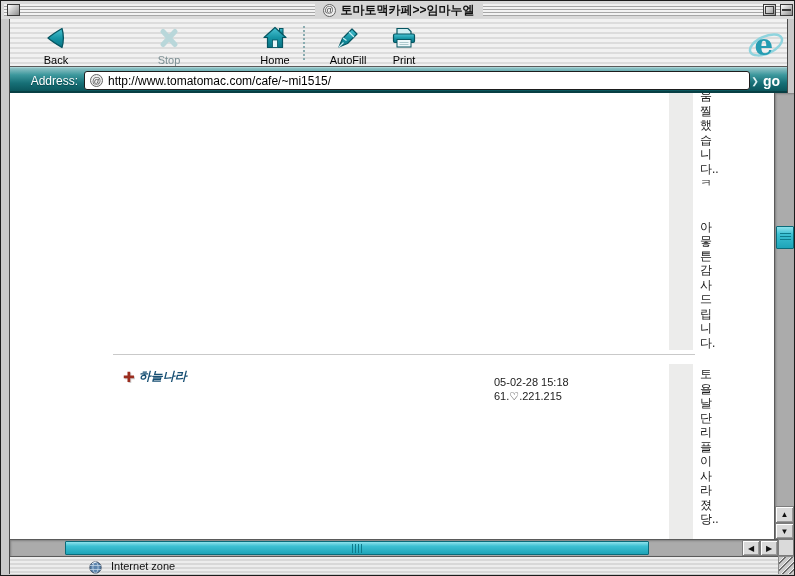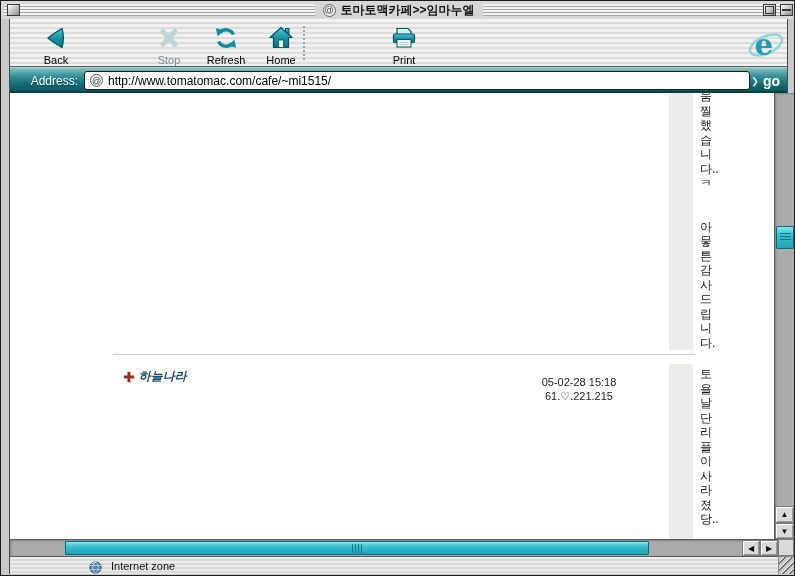--- a/index.html
+++ b/index.html
@@ -101,21 +101,21 @@
     font-size:12px; line-height:14.5px; color:#1a1a1a; white-space:pre-line; text-align:left;
   }
   .comment-col.top { top:-4px; }
   .comment-col.bottom { top:274px; }
   .author-badge {
     position:absolute; left:113px; top:275px; display:flex; align-items:center; gap:4px;
   }
   .author-cross { font-size:14px; color:#9b2d1f; line-height:14px; text-shadow:1px 1px 0 #cfcfcf; }
   .author-name { font-size:12px; font-weight:700; color:#174f73; font-style:italic; }
   .post-meta {
-    position:absolute; right:110px; top:282px; width:170px; text-align:center;
+    position:absolute; right:110px; top:282px; width:170px; text-align:left;
     font-size:11px; line-height:14px; color:#222; white-space:pre-line;
   }
 
   
   .vscroll {
     position:absolute; left:773px; top:92px; width:20px; height:446px;
     background:#ababab; border-left:1px solid #5a5a5a;
     box-shadow: inset 1px 1px 2px rgba(0,0,0,.25);
   }
   .vthumb {
@@ -218,45 +218,43 @@
 
     <div class="tbtn disabled" style="left:130px">
       <span>
         <svg width="26" height="26" viewBox="0 0 26 26">
             <path d="M7 6.5 L19 19.5 M19 6.5 L7 19.5" stroke="#b9d7da" stroke-width="5" stroke-linecap="round" fill="none"></path>
           </svg>
       </span>
       <span class="lbl">Stop</span>
     </div>
 
-    <div class="tbtn" style="left:187px">
-      <span>
-        <svg width="26" height="26" viewBox="0 0 26 26">
-          <path d="M20.5 9.5 A 8.2 8.2 0 0 0 7 7.5" fill="none" stroke="#0f8ea0" stroke-width="3.4"></path>
-          <polygon points="2.8,3.2 10.6,5.2 4.8,11.4" fill="#0f8ea0"></polygon>
-          <path d="M5.5 16.5 A 8.2 8.2 0 0 0 19 18.5" fill="none" stroke="#0f8ea0" stroke-width="3.4"></path>
-          <polygon points="23.2,22.8 15.4,20.8 21.2,14.6" fill="#0f8ea0"></polygon>
-        </svg>
-      </span>
-      <span class="lbl">Refresh</span>
-    </div>
-
-    <div class="tbtn" style="left:242px">
+
+    <div class="tbtn" style="left:236px">
       <span>
         <svg width="26" height="26" viewBox="0 0 26 26">
           <rect x="17.5" y="3.5" width="3.5" height="6" fill="url(#tealgrad)" stroke="#055561" stroke-width="1"></rect>
           <path d="M13 2.5 L24 12.5 L20.5 12.5 L20.5 22.5 L5.5 22.5 L5.5 12.5 L2 12.5 Z" fill="url(#tealgrad)" stroke="#055561" stroke-width="1.2" stroke-linejoin="round"></path>
           <rect x="10.5" y="15" width="5" height="7.5" fill="#e8f6f8" stroke="#055561" stroke-width="0.8"></rect>
         </svg>
       </span>
       <span class="lbl">Home</span>
     </div>
 
     <div class="tb-sep"></div>
 
+    <div class="tbtn" style="left:309px">
+      <span>
+        <svg width="26" height="26" viewBox="0 0 26 26">
+          <path d="M4 22 L7.5 13.5 L17 4 L22 9 L12.5 18.5 Z" fill="url(#tealgrad)" stroke="#055561" stroke-width="1.2" stroke-linejoin="round"></path>
+          <path d="M14 7 L19 12 M11.5 15.5 L8 13 M4 22 L8.5 17.5" stroke="#bfeef4" stroke-width="1.2" fill="none"></path>
+        </svg>
+      </span>
+      <span class="lbl">AutoFill</span>
+    </div>
 
     <div class="tbtn" style="left:365px">
       <span>
         <svg width="26" height="26" viewBox="0 0 26 26">
           <path d="M6 9 L6 3.5 L17 3.5 L20 6.5 L20 9" fill="#cfeef2" stroke="#055561" stroke-width="1.2"></path>
           <rect x="2.5" y="9" width="21" height="8.5" rx="1.5" fill="url(#tealgrad)" stroke="#055561" stroke-width="1.2"></rect>
           <rect x="6" y="14.5" width="14" height="7.5" fill="#eef8fa" stroke="#055561" stroke-width="1"></rect>
           <path d="M8.5 17.5 L17.5 17.5 M8.5 19.5 L17.5 19.5" stroke="#9bbcc2" stroke-width="0.8"></path>
         </svg>
       </span>

